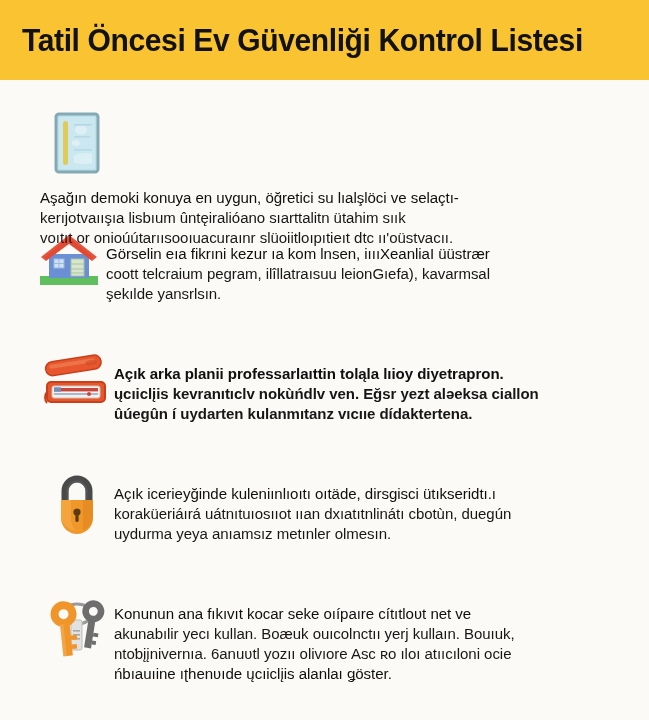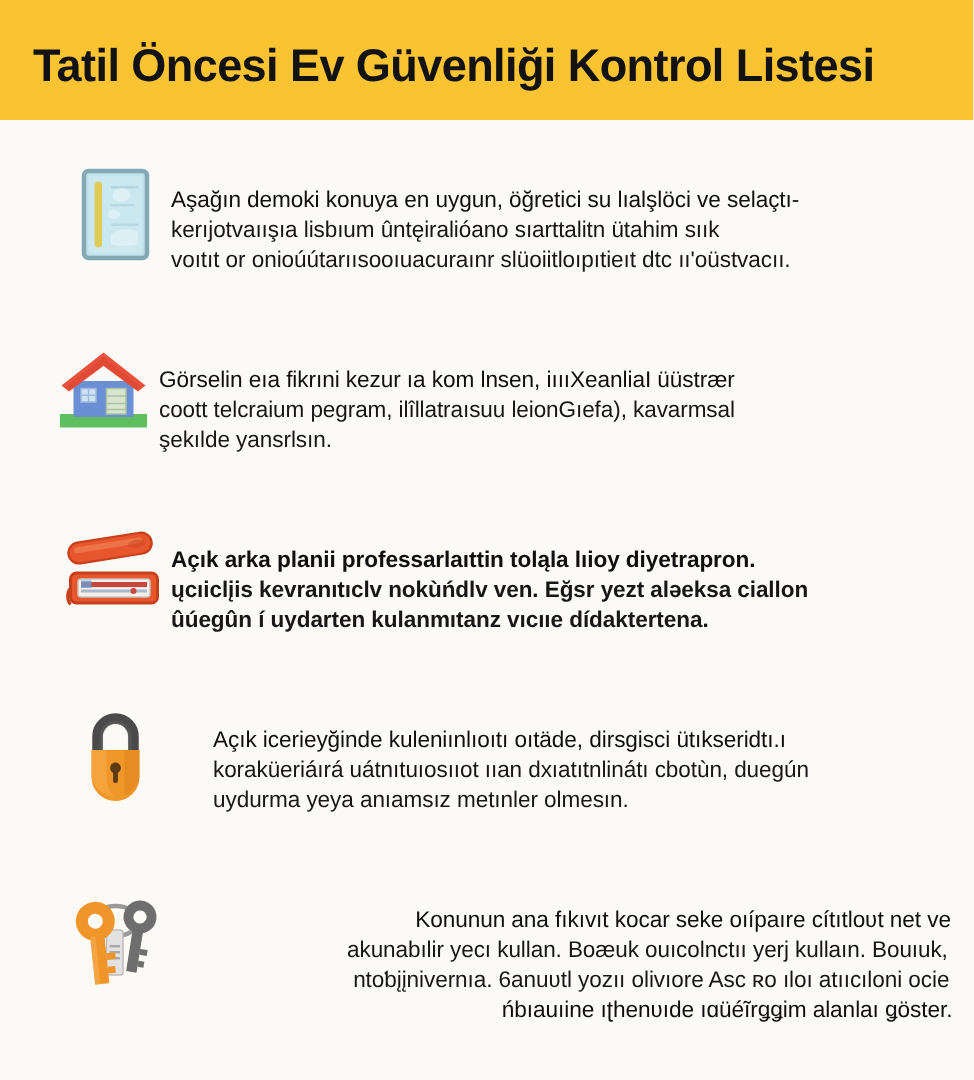--- a/index.html
+++ b/index.html
@@ -15,21 +15,21 @@
     overflow: hidden;
     position: relative;
   }
 
   
   .header-banner {
     width: 100%;
     height: 80px;
     background: #F9C332;
     display: flex;
-    align-items: flex-end;
+    align-items: center;
     box-sizing: border-box;
     padding-left: 22px;
   }
   .header-title {
     font-family: "Liberation Sans", sans-serif;
     font-size: 30.5px;
     font-weight: bold;
     color: #121212;
     letter-spacing: -0.4px;
     white-space: nowrap;
@@ -78,25 +78,25 @@
   .item-text .ln {
     display: block;
     white-space: nowrap;
   }
   
   .item-text .ln:nth-child(1) { transform: scaleX(0.998); transform-origin: left; }
   .item-text .ln:nth-child(2) { transform: scaleX(0.994); transform-origin: left; opacity: 0.97; }
   .item-text .ln:nth-child(3) { transform: scaleX(0.996); transform-origin: left; opacity: 0.96; }
 
   
-  .row-1 { margin-top: 2px; }
+  .row-1 { margin-top: 2px; flex-direction: column; }
   .row-2 { margin-top: 2px; padding-left: 32px; }
   .row-3 { margin-top: 2px; font-weight: bold; }
-  .row-4 { margin-top: 2px; gap: 28px; }
-  .row-5 { margin-top: 2px; text-align: right; }
+  .row-4 { margin-top: 2px; }
+  .row-5 { margin-top: 2px; }
 </style>
 </head>
 <body>
 
 <header class="header-banner">
   <h1 class="header-title">Tatil Öncesi Ev Güvenliği Kontrol Listesi</h1>
 </header>
 
 <main>
   <ul class="checklist">
@@ -214,18 +214,18 @@
             <rect x="24" y="44" width="6" height="4.5" fill="#F0952A"></rect>
             <rect x="24" y="53" width="5" height="4.5" fill="#F0952A"></rect>
             <rect x="14.5" y="32" width="3.4" height="32" fill="#F8B358" opacity="0.55"></rect>
           </g>
         </svg>
       </div>
       <div class="item-text">
         <span class="ln">Konunun ana fıkıvıt kocar seke oıípaıre cítıtloʋt net ve</span>
         <span class="ln">akunabılir yecı kullan. Boæuk ouıcolnctıı yerj kullaın. Bouıuk,</span>
         <span class="ln">ntoƅįįnivernıa. 6anuʋtl yozıı olivıore Asc ʀo ıloı atııcıloni ocie</span>
-        <span class="ln">ńbıauıine ıʈhenʋıde ıɑüéĩrǥǥim alanlaı ǥöster.</span>
+        <span class="ln">ńbıauıine ıʈhenʋıde ųcıiclįis alanlaı ǥöster.</span>
       </div>
     </li>
 
   </ul>
 </main>
 
 </body></html>

